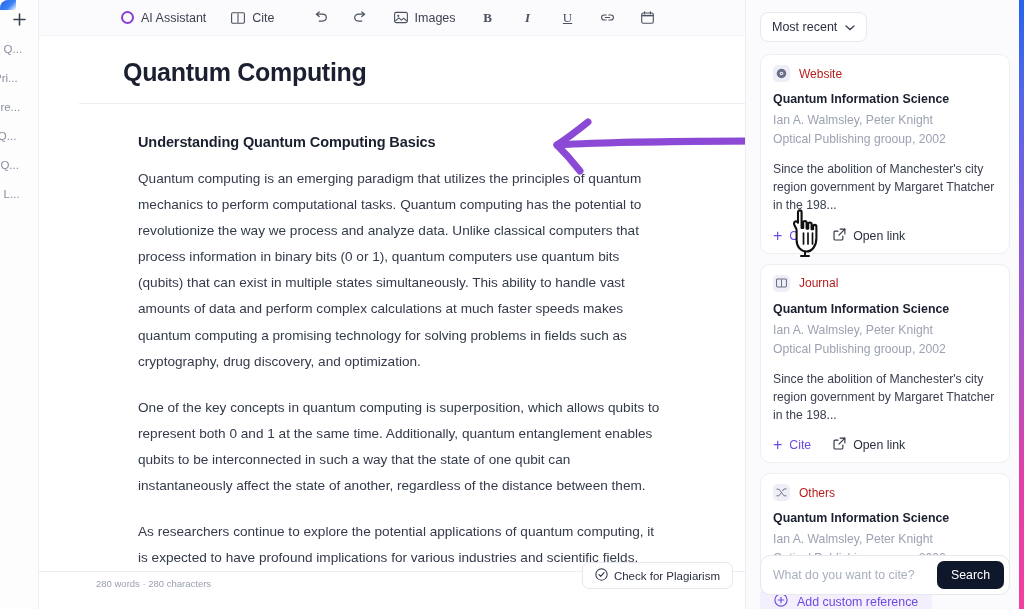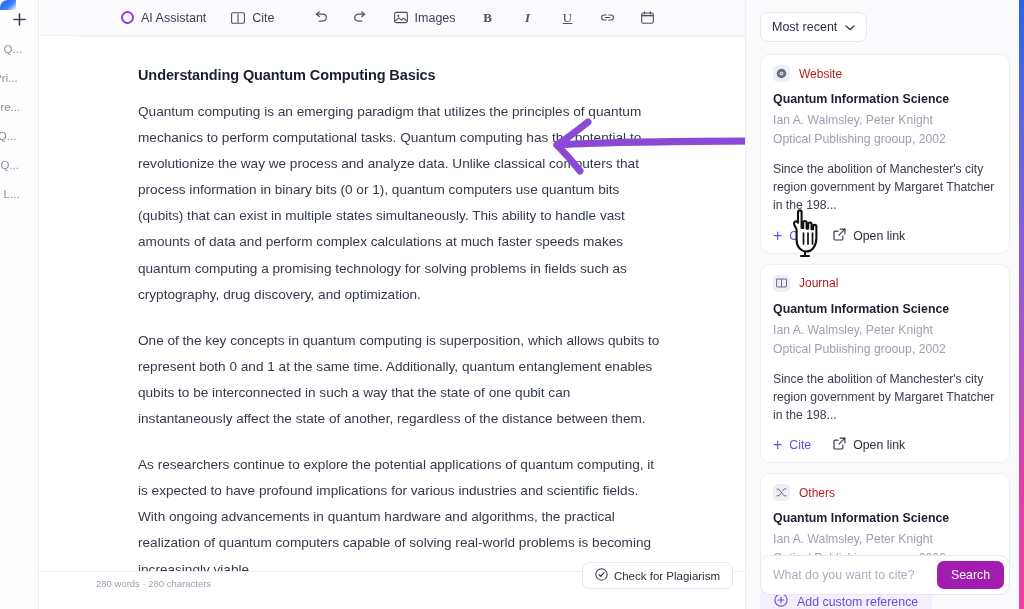--- a/index.html
+++ b/index.html
@@ -165,21 +165,21 @@
     position: absolute; left: 14px; right: 14px; bottom: 14px;
     background:#fff; border:1px solid #e6e8ee; border-radius: 10px;
     display:flex; align-items:center; padding: 5px 5px 5px 12px;
   }
   .search-input {
     flex: 1 1 auto; border: none; outline: none; font-size: 12.3px;
     color:#2b3040; background: transparent; font-family: inherit;
   }
   .search-input::placeholder { color:#a9afbf; }
   .search-btn {
-    background: #a21caf; color:#fff; border:none; border-radius: 7px;
+    background: #0f172a; color:#fff; border:none; border-radius: 7px;
     font-size: 12.3px; padding: 7px 14px; cursor:pointer;
     font-family: inherit;
   }
   .panel-scrollbar {
     position: absolute; right: 2px; top: 44px; width: 3px; height: 200px;
     background: #d6d8e0; border-radius: 2px;
   }
 
   
   .hand-cursor { position: absolute; left: 787px; top: 208px; z-index: 40; pointer-events:none; }
@@ -284,20 +284,21 @@
           <svg width="13" height="13" viewBox="0 0 13 13">
               <rect x="0.7" y="2" width="11.6" height="10.3" rx="1.5" fill="none" stroke="#4b5160" stroke-width="1.1"></rect>
               <path d="M0.9 4.6h11.2" stroke="#4b5160" stroke-width="1.5"></path>
               <path d="M3.6 0.8v2M9.4 0.8v2" stroke="#4b5160" stroke-width="1.2" stroke-linecap="round"></path>
             </svg>
         </span>
       </div>
     </div>
 
     <div class="doc-scroll">
+      <div class="doc-title">Quantum Computing</div>
       <div class="title-rule"></div>
 
       <div class="doc-body">
         <h2 class="sec">Understanding Quantum Computing Basics</h2>
         <p class="para">Quantum computing is an emerging paradigm that utilizes the principles of quantum mechanics to perform computational tasks. Quantum computing has the potential to revolutionize the way we process and analyze data. Unlike classical computers that process information in binary bits (0 or 1), quantum computers use quantum bits (qubits) that can exist in multiple states simultaneously. This ability to handle vast amounts of data and perform complex calculations at much faster speeds makes quantum computing a promising technology for solving problems in fields such as cryptography, drug discovery, and optimization.</p>
         <p class="para">One of the key concepts in quantum computing is superposition, which allows qubits to represent both 0 and 1 at the same time. Additionally, quantum entanglement enables qubits to be interconnected in such a way that the state of one qubit can instantaneously affect the state of another, regardless of the distance between them.</p>
         <p class="para"><span>As researchers continue to explore the potential applications of quantum computing, it is expected to have profound implications for various industries and scientific fields. With ongoing advancements in quantum hardware and algorithms, the practical realization of quantum computers capable of solving real-world problems is becoming increasingly viable.</span></p>
 
       </div>
 

